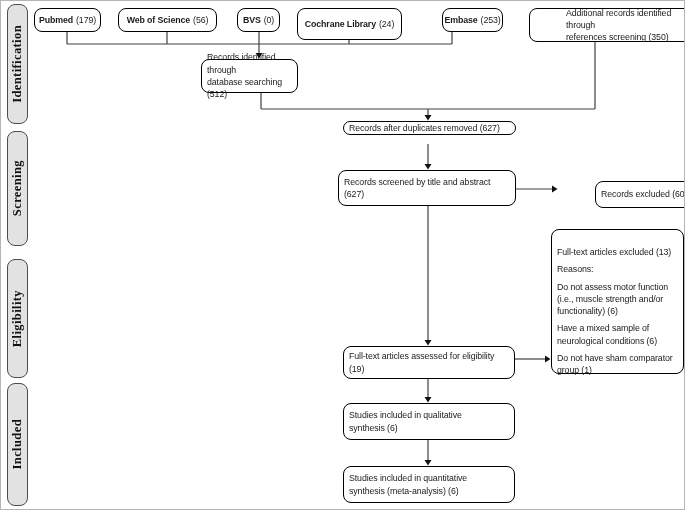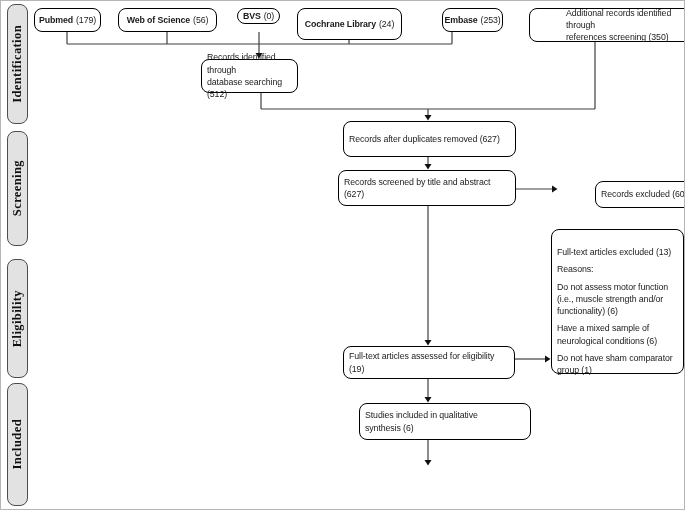--- a/index.html
+++ b/index.html
@@ -31,34 +31,34 @@
     font-family:"Liberation Serif", serif; font-weight:bold;
     font-size:12.5px; letter-spacing:0.4px; color:#111;
   }
   .stage-identification { top:3px;   height:120px; }
   .stage-screening      { top:130px; height:115px; }
   .stage-eligibility    { top:258px; height:119px; }
   .stage-included       { top:382px; height:123px; }
 
   .src-pubmed   { left:33px;  top:7px; width:67px;  height:24px; }
   .src-wos      { left:117px; top:7px; width:99px;  height:24px; }
-  .src-bvs      { left:236px; top:7px; width:43px;  height:16px; }
+  .src-bvs      { left:236px; top:7px; width:43px;  height:24px; }
   .src-cochrane { left:296px; top:7px; width:105px; height:32px; }
   .src-embase   { left:441px; top:7px; width:61px;  height:24px; }
 
   .box-additional   { left:528px; top:7px;   width:178px; height:34px;padding-left:36px; }
   .box-dbsearch     { left:200px; top:58px;  width:97px; height:34px; }
-  .box-duplicates   { left:342px; top:120px; width:173px; height:36px; }
+  .box-duplicates   { left:342px; top:120px; width:173px; height:14px; }
   .box-screened     { left:337px; top:169px; width:178px; height:36px; }
   .box-recexcluded  { left:554px; top:180px; width:128px; height:27px;margin-left:40px; }
   .box-ftexcluded   { left:550px; top:228px; width:133px; height:145px; justify-content:flex-start; padding:16px 5px; }
   .box-ftexcluded p { margin:0 0 5px 0; }
   .box-ftexcluded p:last-child { margin-bottom:0; }
   .box-ftassessed   { left:342px; top:345px; width:172px; height:33px; }
-  .box-qualitative  { left:358px; top:402px; width:172px; height:37px; }
+  .box-qualitative  { left:342px; top:402px; width:172px; height:37px; }
   .box-quantitative { left:342px; top:465px; width:172px; height:37px; }
 </style>
 </head>
 <body>
 
 <div id="canvas">
 
   <svg id="wires" viewBox="0 0 685 510" xmlns="http://www.w3.org/2000/svg">
     <g stroke="#404040" stroke-width="1.2" fill="none">
 
@@ -154,14 +154,18 @@
   </div>
 
   <div class="box box-ftassessed">
     <span>Full-text articles assessed for eligibility
 (19)</span>
   </div>
   <div class="box box-qualitative">
     <span>Studies included in qualitative
 synthesis (6)</span>
   </div>
+  <div class="box box-quantitative">
+    <span>Studies included in quantitative
+synthesis (meta-analysis) (6)</span>
+  </div>
 
 </div>
 
 </body></html>

